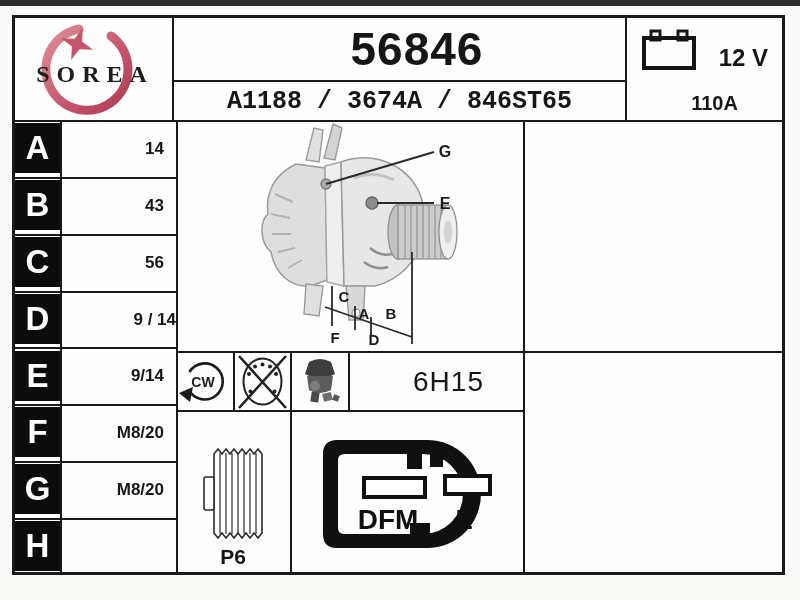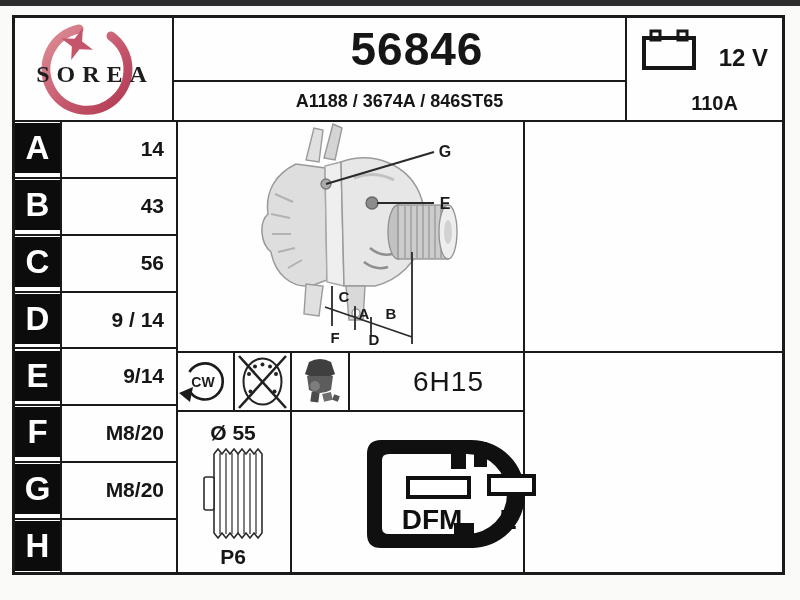--- a/index.html
+++ b/index.html
@@ -3,25 +3,25 @@
 <meta charset="utf-8">
 <style>
   html,body{margin:0;padding:0;}
   .page{position:relative;width:800px;height:600px;background:#fafaf8;overflow:hidden;
         font-family:"Liberation Sans", sans-serif;color:#161616;}
   .strip-top{position:absolute;left:0;top:0;width:800px;height:6px;background:#2d2d2d;}
   .sheet{position:absolute;left:12px;top:15px;width:773px;height:560px;background:#fefefe;}
   .ln{position:absolute;background:#1a1a1a;}
   .cell-txt{position:absolute;display:flex;align-items:center;justify-content:center;}
   .part-number{font-size:46px;font-weight:bold;letter-spacing:1px;}
-  .refs{font-size:18px;font-weight:bold;}
+  .refs{font-size:25px;font-weight:bold;font-family:Liberation Mono, monospace;}
   .spec-label{position:absolute;left:3px;width:45px;height:50px;background:#0c0c0c;color:#ffffff;
               display:flex;align-items:center;justify-content:center;font-size:33px;font-weight:bold;}
   .spec-value{position:absolute;left:48px;width:104px;height:57px;display:flex;align-items:center;
-              justify-content:flex-end;font-size:21px;font-weight:bold;}
+              justify-content:flex-end;font-size:17px;font-weight:bold;}
   .batt-volt{position:absolute;right:14px;top:26px;font-size:24px;font-weight:bold;}
   .batt-amp{position:absolute;left:20px;right:0;top:74px;text-align:center;font-size:20px;font-weight:bold;}
   .code-cell{font-size:28px;font-weight:normal;letter-spacing:1px;padding-left:12px;}
   .pulley-dia,.pulley-type{position:absolute;left:0;width:114px;text-align:center;
               font-size:21px;font-weight:bold;}
   svg text{font-family:"Liberation Sans", sans-serif;}
   .logo-word{font-family:"Liberation Serif", serif;}
 </style>
 </head>
 <body>
@@ -92,21 +92,21 @@
     <div class="spec-label" style="top:222px;">C</div>
     <div class="spec-label" style="top:279px;">D</div>
     <div class="spec-label" style="top:336px;">E</div>
     <div class="spec-label" style="top:392px;">F</div>
     <div class="spec-label" style="top:449px;">G</div>
     <div class="spec-label" style="top:506px;">H</div>
 
     <div class="spec-value" style="top:105px;">14</div>
     <div class="spec-value" style="top:162px;">43</div>
     <div class="spec-value" style="top:219px;">56</div>
-    <div class="spec-value" style="top:276px;">9 / 14</div>
+    <div class="spec-value" style="top:276px;padding-left:12px;">9 / 14</div>
     <div class="spec-value" style="top:332px;">9/14</div>
     <div class="spec-value" style="top:389px;">M8/20</div>
     <div class="spec-value" style="top:446px;">M8/20</div>
 
     <svg style="position:absolute;left:166px;top:107px;" width="343" height="227" viewBox="0 0 343 227">
 
       <path d="M128,38 L136,6 L145,8 L141,40 Z" fill="#e0e0e0" stroke="#9a9a9a" stroke-width="1.4"></path>
       <path d="M146,36 L155,2 L164,6 L157,38 Z" fill="#d4d4d4" stroke="#9a9a9a" stroke-width="1.4"></path>
 
       <path d="M118,42 C97,52 87,70 90,92 C81,100 82,121 93,130 C97,152 113,166 133,164 L149,158 L147,46 Z" fill="#dedede" stroke="#9a9a9a" stroke-width="1.5"></path>
@@ -177,30 +177,29 @@
         <circle cx="23" cy="33" r="5" fill="#7d7d7d"></circle>
         <rect x="19" y="39" width="8" height="10" fill="#4a4a4a" transform="rotate(8 23 44)"></rect>
         <rect x="31" y="40" width="9" height="8" fill="#6e6e6e" transform="rotate(-14 35 44)"></rect>
         <rect x="41" y="42" width="6" height="6" fill="#555555" transform="rotate(20 44 45)"></rect>
       </svg>
     </div>
 
     <div class="cell-txt code-cell" style="left:338px;top:338px;width:173px;height:57px;">6H15</div>
 
     <div style="position:absolute;left:164px;top:397px;width:114px;height:160px;">
-      <div class="pulley-dia" style="top:9px;">Ø 55</div>
       <svg style="position:absolute;left:24px;top:34px;" width="70" height="95" viewBox="0 0 70 95">
         <path d="M14,8 L18,3 L22,8 L26,3 L30,8 L34,3 L38,8 L42,3 L46,8 L50,3 L54,8 L58,3 L62,8 L62,87 L58,92 L54,87 L50,92 L46,87 L42,92 L38,87 L34,92 L30,87 L26,92 L22,87 L18,92 L14,87 Z" fill="#ffffff" stroke="#2c2c2c" stroke-width="1.6"></path>
         <path d="M20,7 V88 M26,7 V88 M32,7 V88 M38,7 V88 M44,7 V88 M50,7 V88 M56,7 V88" stroke="#2c2c2c" stroke-width="1.2"></path>
         <rect x="4" y="31" width="10" height="33" rx="2" fill="#ffffff" stroke="#2c2c2c" stroke-width="1.6"></rect>
       </svg>
       <div class="pulley-type" style="top:133px;">P6</div>
     </div>
 
-    <div style="position:absolute;left:280px;top:397px;width:231px;height:160px;padding-left:44px;">
+    <div style="position:absolute;left:280px;top:397px;width:231px;height:160px;">
       <svg width="231" height="160" viewBox="0 0 231 160">
         <path fill-rule="evenodd" fill="#101010" d="M45,28 H135 A54,54 0 0 1 135,136 H45 Q31,136 31,122 V42 Q31,28 45,28 Z
                  M53,42 H131 A40,40 0 0 1 131,122 H53 Q46,122 46,116 V48 Q46,42 53,42 Z"></path>
         <rect x="115" y="30" width="15" height="27" fill="#101010"></rect>
         <rect x="138" y="30" width="13" height="25" fill="#101010"></rect>
         <rect x="118" y="111" width="20" height="25" fill="#101010"></rect>
         <rect x="72" y="66" width="61" height="19" fill="#ffffff" stroke="#101010" stroke-width="4"></rect>
         <rect x="153" y="64" width="45" height="18" fill="#ffffff" stroke="#101010" stroke-width="4"></rect>
         <text x="96" y="117" text-anchor="middle" font-size="28" font-weight="bold" fill="#101010">DFM</text>
         <text x="172" y="117" text-anchor="middle" font-size="28" font-weight="bold" fill="#101010">L</text>

